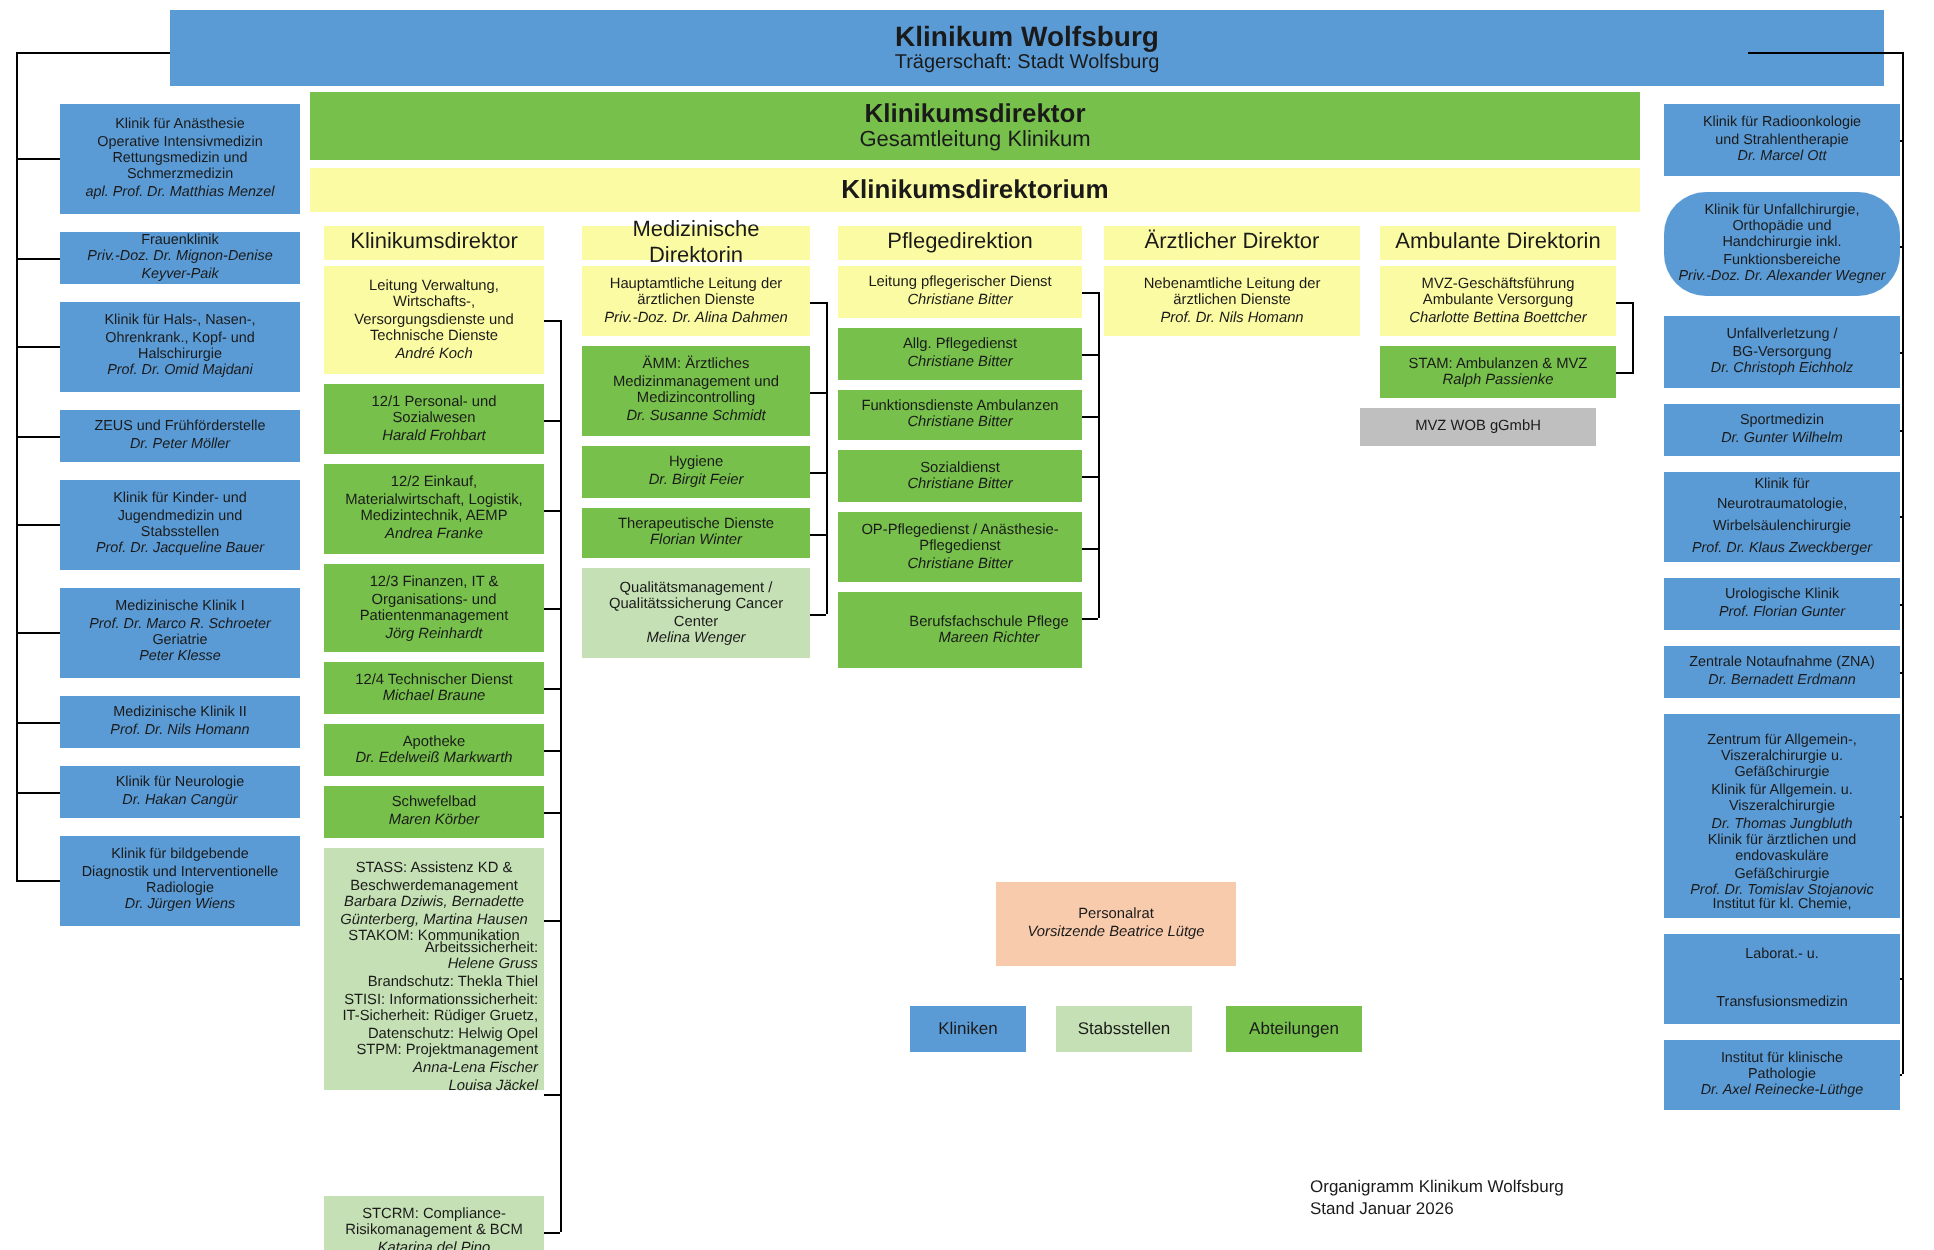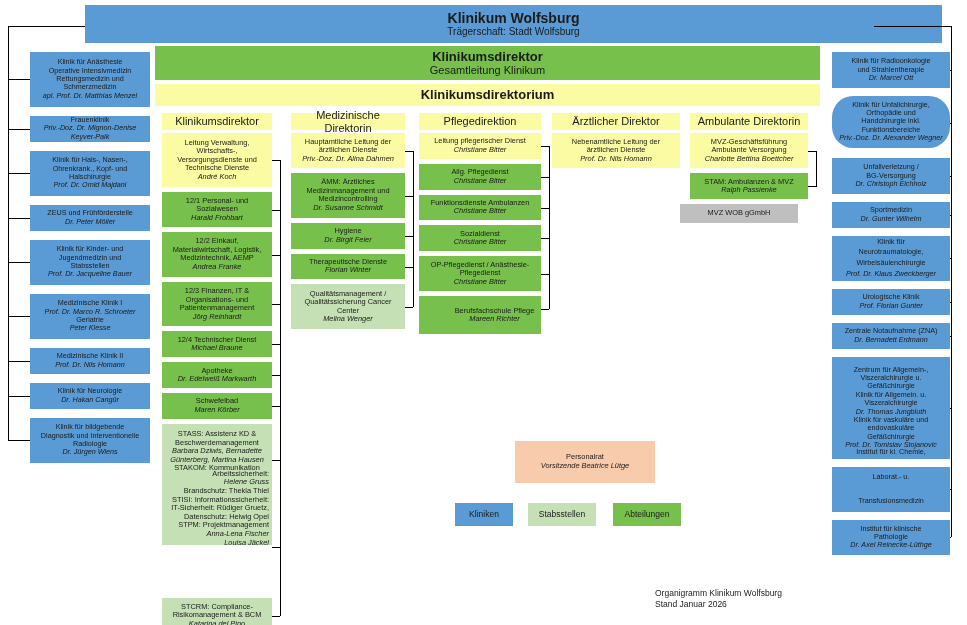--- a/index.html
+++ b/index.html
@@ -136,21 +136,21 @@
       <span class="ln t-side">Zentrale Notaufnahme (ZNA)</span>
       <span class="ln t-sidename">Dr. Bernadett Erdmann</span>
     </div>
     <div class="box blue" style="left:832px;top:356.5px;width:118px;height:102px;">
       <span class="ln t-side">Zentrum für Allgemein-,</span>
       <span class="ln t-side">Viszeralchirurgie u.</span>
       <span class="ln t-side">Gefäßchirurgie</span>
       <span class="ln t-side">Klinik für Allgemein. u.</span>
       <span class="ln t-side">Viszeralchirurgie</span>
       <span class="ln t-sidename">Dr. Thomas Jungbluth</span>
-      <span class="ln t-side">Klinik für vaskuläre und</span>
+      <span class="ln t-side">Klinik für ärztlichen und</span>
       <span class="ln t-side">endovaskuläre</span>
       <span class="ln t-side">Gefäßchirurgie</span>
       <span class="ln t-sidename">Prof. Dr. Tomislav Stojanovic</span>
     </div>
     <div class="box blue" style="left:832px;top:466.5px;width:118px;height:45px;gap:16px;">
       <span class="ln t-side">Institut für kl. Chemie,</span>
       <span class="ln t-side">Laborat.- u.</span>
       <span class="ln t-side">Transfusionsmedizin</span>
       <span class="ln t-sidename">Dr. Beate Rothe</span>
     </div>
@@ -345,21 +345,21 @@
     <div class="box green" style="left:690px;top:173.2px;width:118px;height:25.8px;">
       <span class="ln t-body">STAM: Ambulanzen &amp; MVZ</span>
       <span class="ln t-name">Ralph Passienke</span>
     </div>
     <div class="box grey" style="left:680px;top:204px;width:118px;height:19px;">
       <span class="ln t-body">MVZ WOB gGmbH</span>
     </div>
     <div class="vline" style="left:816px;top:151px;height:36px;"></div>
     <div class="hline" style="left:808px;top:151px;width:8px;"></div>
     <div class="hline" style="left:808px;top:186px;width:8px;"></div>
-    <div class="box peach" style="left:515px;top:441px;width:140px;height:42px;">
+    <div class="box peach" style="left:498px;top:441px;width:120px;height:42px;">
       <span class="ln t-body">Personalrat</span>
       <span class="ln t-name">Vorsitzende Beatrice Lütge</span>
     </div>
     <div class="box blue" style="left:455px;top:503px;width:58px;height:23px;">
       <span class="ln t-legend">Kliniken</span>
     </div>
     <div class="box ltgreen" style="left:528px;top:503px;width:68px;height:23px;">
       <span class="ln t-legend">Stabsstellen</span>
     </div>
     <div class="box green" style="left:613px;top:503px;width:68px;height:23px;">

